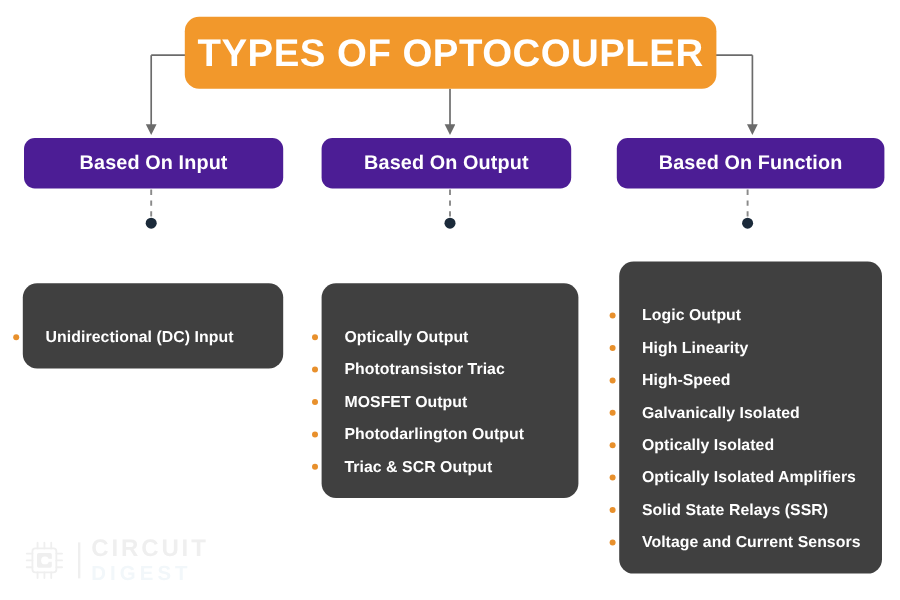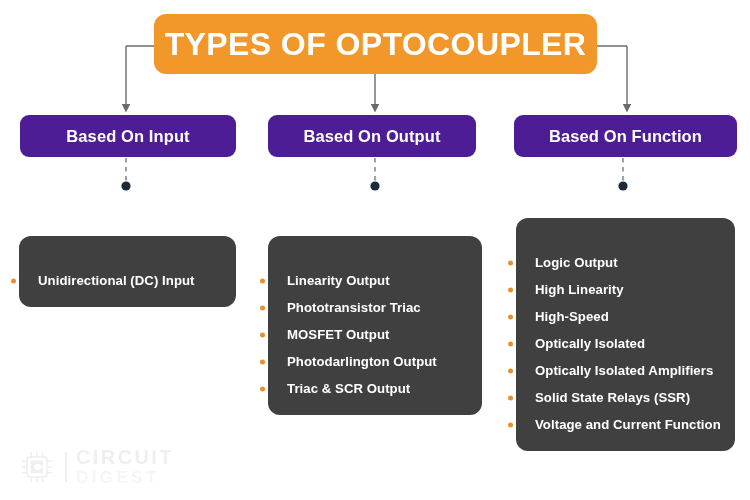--- a/index.html
+++ b/index.html
@@ -201,37 +201,38 @@
   </div>
 
   <div class="list-box" id="list-1">
     <ul class="list-ul">
       <li class="list-item">Unidirectional (DC) Input</li>
     </ul>
   </div>
 
   <div class="list-box" id="list-2">
     <ul class="list-ul">
-      <li class="list-item">Linearity Output</li>
+      <li class="list-item">Optically Output</li>
       <li class="list-item">Phototransistor Triac</li>
       <li class="list-item">MOSFET Output</li>
       <li class="list-item">Photodarlington Output</li>
       <li class="list-item">Triac &amp; SCR Output</li>
     </ul>
   </div>
 
   <div class="list-box" id="list-3">
     <ul class="list-ul">
       <li class="list-item">Logic Output</li>
       <li class="list-item">High Linearity</li>
       <li class="list-item">High-Speed</li>
+      <li class="list-item">Galvanically Isolated</li>
       <li class="list-item">Optically Isolated</li>
       <li class="list-item">Optically Isolated Amplifiers</li>
       <li class="list-item">Solid State Relays (SSR)</li>
-      <li class="list-item">Voltage and Current Function</li>
+      <li class="list-item">Voltage and Current Sensors</li>
     </ul>
   </div>
 
   <div id="logo">
     <svg class="chip-icon" viewBox="0 0 40 40" xmlns="http://www.w3.org/2000/svg">
       <g stroke="#EFEFEF" stroke-width="1.6" fill="none" stroke-linecap="round">
         <rect x="9.5" y="9.5" width="21" height="21" rx="2.5"></rect>
         <line x1="14" y1="4.5" x2="14" y2="9.5"></line>
         <line x1="20" y1="4.5" x2="20" y2="9.5"></line>
         <line x1="26" y1="4.5" x2="26" y2="9.5"></line>

